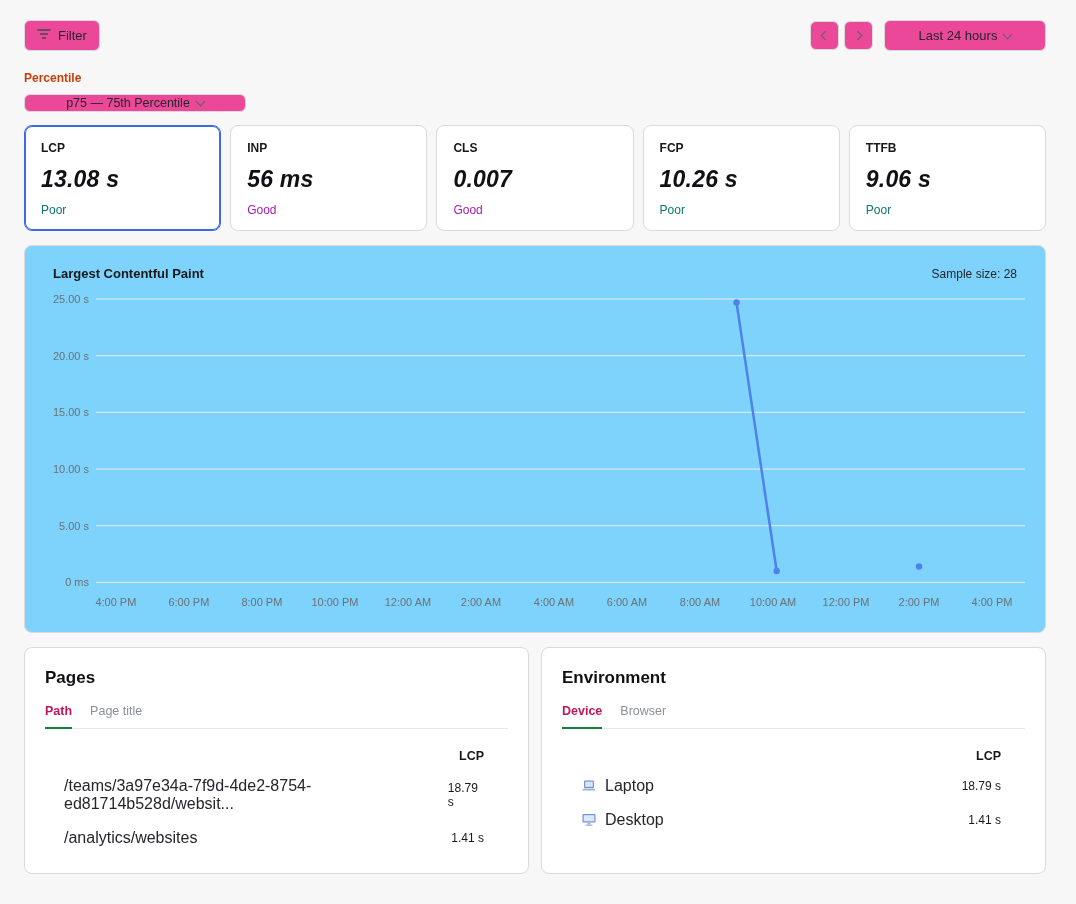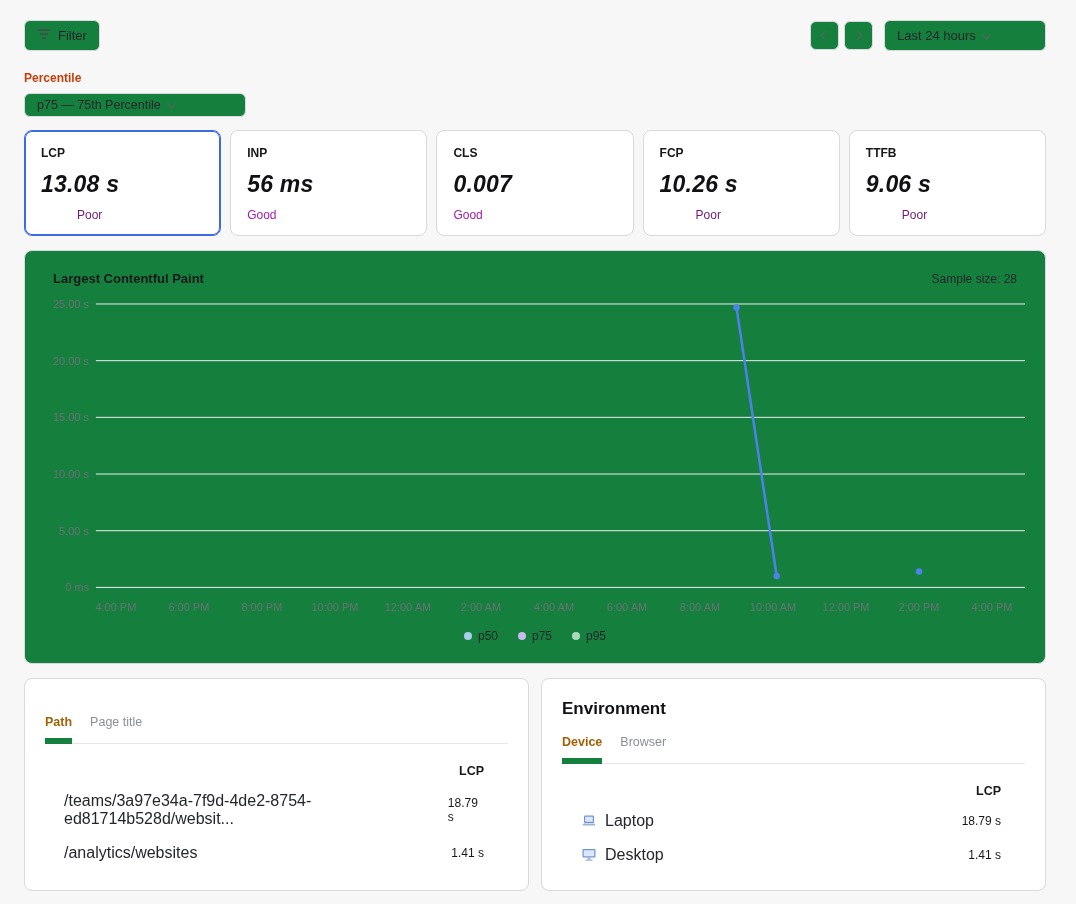--- a/index.html
+++ b/index.html
@@ -1,63 +1,63 @@
 <!DOCTYPE html>
 <html><head>
 <meta charset="utf-8">
 <style>
   * { box-sizing: border-box; margin: 0; padding: 0; }
   html,body { width: 1076px; background: #f7f7f8; font-family: "Liberation Sans", sans-serif; color: #1c1c1f; }
   .page { width: 1076px; min-height: 904px; padding: 20px 30px 24px 24px; }
 
   
   .topbar { display: flex; justify-content: space-between; align-items: center; }
-  .btn { display: inline-flex; align-items: center; gap: 7px; background: #15803d; border: 1px solid #d9d9de;
+  .btn { display: inline-flex; align-items: center; gap: 7px; background: #ec4899; border: 1px solid #d9d9de;
          border-radius: 6px; height: 31px; padding: 0 12px; font-size: 13px; color: #24262b; cursor: pointer;
          font-family: inherit; }
   .topbar-right { display: flex; align-items: center; gap: 5px; }
   .nav-btn { width: 29px; height: 29px; padding: 0; justify-content: center; }
-  .range-btn { width: 162px; justify-content: flex-start; margin-left: 6px; }
+  .range-btn { width: 162px; justify-content: center; margin-left: 6px; }
   .chev { width: 7px; height: 7px; border-right: 1.5px solid #5c6066; border-bottom: 1.5px solid #5c6066; display:inline-block; }
   .chev-down  { transform: rotate(45deg); margin-top: -3px; }
   .chev-left  { transform: rotate(135deg); margin-left: 2px; }
   .chev-right { transform: rotate(-45deg); margin-right: 2px; }
 
   
   .percentile-label { font-size: 12px; font-weight: 700; margin: 20px 0 8px; color: #c2410c; }
-  .percentile-select { width: 222px; height: 24px; justify-content: flex-start; font-size: 12.5px; }
+  .percentile-select { width: 222px; height: 18px; justify-content: center; font-size: 12.5px; }
 
   
   .metrics-row { display: grid; grid-template-columns: repeat(5, 1fr); gap: 9px; margin-top: 13px; }
   .metric-card { background: #fff; border: 1px solid #d9d9de; border-radius: 8px; padding: 15px 16px 13px; cursor: pointer; }
   .metric-card.selected { border-color: #3e6ae1; box-shadow: 0 0 0 1px #3e6ae1 inset; }
   .metric-name { font-size: 12px; font-weight: 700; color: #17181a; }
   .metric-value { font-size: 23px; font-weight: 700; color: #101114; margin-top: 11px; letter-spacing: .2px; font-style: italic; }
   .metric-rating { font-size: 12px; margin-top: 10px; }
-  .metric-rating.poor { color: #701a75; margin-left: 36px; }
+  .metric-rating.poor { color: #0f766e; }
   .metric-rating.good { color: #a21caf; }
 
   
-  .chart-card { background: #15803d; border: 1px solid #d9d9de; border-radius: 8px; margin-top: 14px; padding: 20px 16px 12px; }
+  .chart-card { background: #7dd3fc; border: 1px solid #d9d9de; border-radius: 8px; margin-top: 14px; padding: 20px 16px 12px; }
   .chart-header { display: flex; justify-content: space-between; align-items: baseline; padding: 0 12px 0 12px; }
   .chart-title { font-size: 13px; font-weight: 700; color: #17181a; }
   .chart-sample { font-size: 12px; color: #24262b; }
   .chart-svg { display: block; width: 100%; height: auto; margin-top: 6px; }
   .chart-svg text.tick { font-family: "Liberation Sans", sans-serif; font-size: 11px; fill: #6b7077; }
   .legend { display: flex; justify-content: center; gap: 20px; margin: 4px 0 8px; font-size: 12px; color: #24262b; }
   .legend-item { display: inline-flex; align-items: center; gap: 6px; cursor: pointer; }
   .legend-dot { width: 8px; height: 8px; border-radius: 50%; display: inline-block; background: #ccc; }
 
   
   .bottom-row { display: grid; grid-template-columns: 1fr 1fr; gap: 12px; margin-top: 14px; }
   .panel { background: #fff; border: 1px solid #d9d9de; border-radius: 8px; padding: 20px 20px 18px; }
   .panel-title { font-size: 17px; font-weight: 700; color: #101114; }
   .tabs { display: flex; gap: 18px; margin-top: 16px; border-bottom: 1px solid #e7e7ea; }
   .tab { font-size: 12.5px; color: #8a8f98; padding-bottom: 9px; cursor: pointer; }
-  .tab.active { color: #a16207; font-weight: 600; border-bottom: 6px solid #15803d; margin-bottom: -1px; }
+  .tab.active { color: #be185d; font-weight: 600; border-bottom: 2px solid #15803d; margin-bottom: -1px; }
   .col-lcp { text-align: right; font-size: 12.5px; font-weight: 700; color: #17181a; margin: 20px 24px 6px 0; }
   .row { display: flex; justify-content: space-between; align-items: center; padding: 8px 0; }
   .row-label { font-size: 16px; color: #24262b; display: inline-flex; align-items: center; gap: 8px; margin-left: 19px; }
   .row-val { font-size: 12px; font-weight: 400; color: #17181a; padding-right: 24px; }
   .dev-icon { width: 16px; height: 14px; display: inline-block; }
 </style>
 </head>
 <body>
 
 <div class="page">
@@ -152,40 +152,27 @@
         <text x="660.3333333333334" y="320" text-anchor="middle" class="tick">8:00 AM</text>
         <text x="733.5" y="320" text-anchor="middle" class="tick">10:00 AM</text>
         <text x="806.6666666666666" y="320" text-anchor="middle" class="tick">12:00 PM</text>
         <text x="879.8333333333334" y="320" text-anchor="middle" class="tick">2:00 PM</text>
         <text x="953" y="320" text-anchor="middle" class="tick">4:00 PM</text>
         <polyline points="696.9166666666666,15.408000000000015 737.1583333333334,284.64" fill="none" stroke="#4e80ee" stroke-width="2.5"></polyline>
         <circle cx="696.9166666666666" cy="15.408000000000015" r="3.2" fill="#4e80ee"></circle>
         <circle cx="737.1583333333334" cy="284.64" r="3.2" fill="#4e80ee"></circle>
         <circle cx="879.8333333333334" cy="280.096" r="3.2" fill="#4e80ee"></circle>
       </svg>
-    <div class="legend">
-      <span class="legend-item">
-        <span class="legend-dot" style="background: rgb(168, 207, 232);"></span>
-        <span>p50</span>
-      </span>
-      <span class="legend-item">
-        <span class="legend-dot" style="background: rgb(198, 187, 236);"></span>
-        <span>p75</span>
-      </span>
-      <span class="legend-item">
-        <span class="legend-dot" style="background: rgb(169, 217, 189);"></span>
-        <span>p95</span>
-      </span>
-    </div>
   </div>
 
   
   <div class="bottom-row">
 
     <div class="panel">
+      <div class="panel-title">Pages</div>
       <div class="tabs">
         <span class="tab active">Path</span>
         <span class="tab">Page title</span>
       </div>
       <div class="col-lcp">LCP</div>
       <div class="row">
         <span class="row-label">/teams/3a97e34a-7f9d-4de2-8754-ed81714b528d/websit...</span>
         <span class="row-val">18.79 s</span>
       </div>
       <div class="row">

